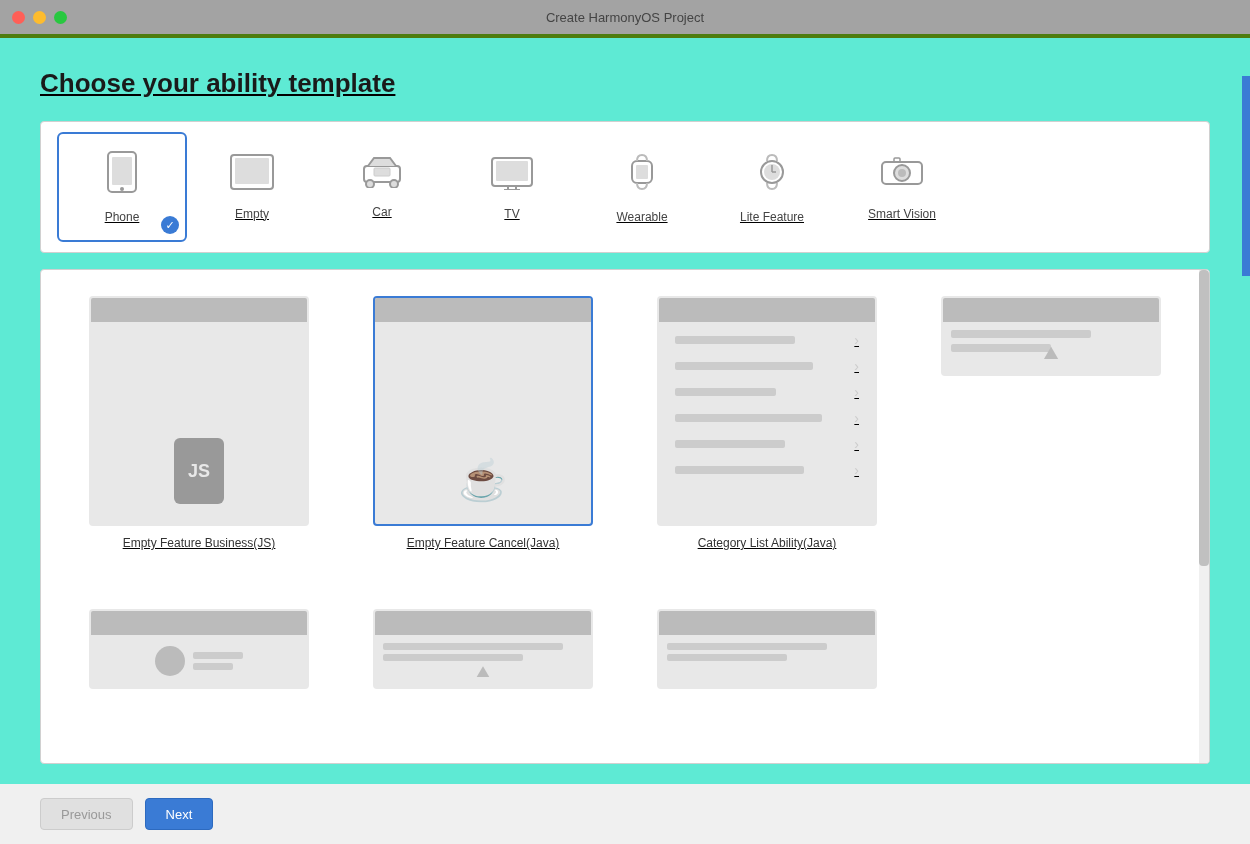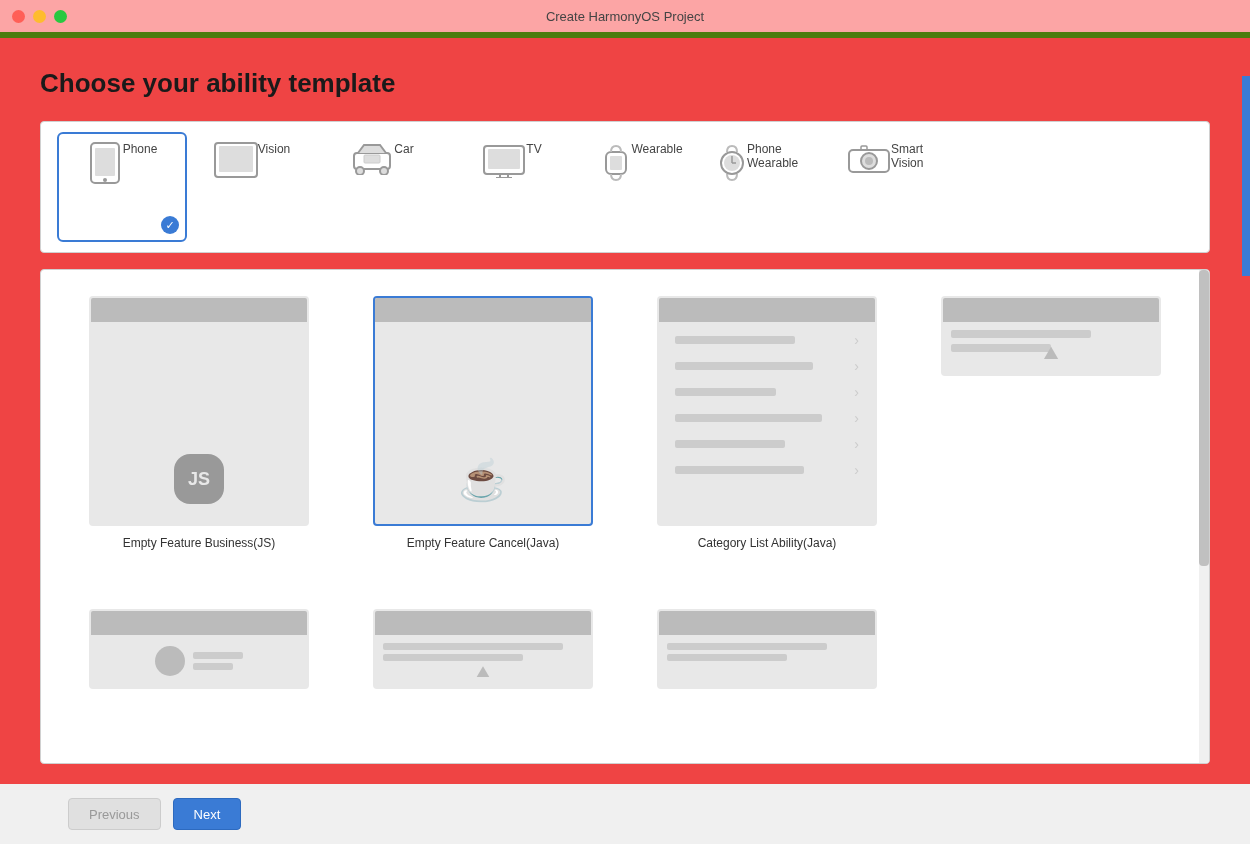--- a/index.html
+++ b/index.html
@@ -8,27 +8,27 @@
       background: #e8e8e8;
       width: 1250px;
       height: 844px;
       overflow: hidden;
       display: flex;
       flex-direction: column;
     }
 
     
     .title-bar {
-      background: #fca5a5;
+      background: #a3a3a3;
       height: 38px;
       display: flex;
       align-items: center;
       justify-content: center;
       position: relative;
-      border-bottom: 6px solid #4d7c0f;
+      border-bottom: 4px solid #4d7c0f;
       flex-shrink: 0;
     }
     .title-bar-buttons {
       position: absolute;
       left: 12px;
       display: flex;
       gap: 8px;
     }
     .title-btn {
       width: 13px;
@@ -41,25 +41,26 @@
     .btn-maximize { background: #28c840; }
     .title-text {
       font-size: 13px;
       color: #444;
       font-weight: 500;
     }
 
     
     .main-content {
       flex: 1;
-      background: #ef4444;
+      background: #5eead4;
       padding: 30px 40px 20px 40px;
       display: flex;
       flex-direction: column;
       position: relative;
+      text-decoration: underline;
     }
 
     
     .scrollbar {
       position: absolute;
       right: 0;
       top: 0;
       width: 8px;
       height: 200px;
       background: #3a7bd5;
@@ -91,22 +92,22 @@
     }
 
     .device-grid {
       display: flex;
       gap: 0;
       align-items: center;
     }
 
     .device-item {
       display: flex;
-      flex-direction: row;
-      align-items: flex-start;
+      flex-direction: column;
+      align-items: center;
       justify-content: center;
       width: 130px;
       height: 110px;
       border: 2px solid transparent;
       border-radius: 6px;
       cursor: pointer;
       position: relative;
       padding: 8px;
     }
     .device-item.selected {
@@ -213,23 +214,23 @@
       height: calc(100% - 24px);
     }
 
     
     .js-icon {
       position: absolute;
       bottom: 20px;
       left: 50%;
       transform: translateX(-50%);
       width: 50px;
-      height: 50px;
+      height: 66px;
       background: #999;
-      border-radius: 16px;
+      border-radius: 6px;
       display: flex;
       align-items: center;
       justify-content: center;
       color: #e8e8e8;
       font-size: 18px;
       font-weight: bold;
     }
 
     
     .java-icon {
@@ -315,21 +316,20 @@
       background: #3a7bd5;
       color: white;
       border: 1px solid #2d6abf;
     }
 
     .btn-disabled {
       background: #e0e0e0;
       color: #999;
       border: 1px solid #ccc;
       cursor: default;
-      margin-left: 28px;
     }
 
     .footer-right {
       display: flex;
       gap: 12px;
     }
   </style>
 </head>
 <body>
 
@@ -364,21 +364,21 @@
         <div class="check-badge">✓</div>
       </div>
 
       <div class="device-item">
         <div class="device-icon">
           <svg width="44" height="36" viewBox="0 0 44 36" fill="none">
             <rect x="1" y="1" width="42" height="34" rx="3" stroke="#999" stroke-width="2" fill="none"></rect>
             <rect x="5" y="4" width="34" height="26" rx="1" fill="#ddd"></rect>
           </svg>
         </div>
-        <div class="device-name">Vision</div>
+        <div class="device-name">Empty</div>
       </div>
 
       <div class="device-item">
         <div class="device-icon">
           <svg width="44" height="32" viewBox="0 0 44 32" fill="none">
             <rect x="4" y="10" width="36" height="16" rx="3" stroke="#999" stroke-width="2" fill="none"></rect>
             <path d="M8 10 L14 2 L30 2 L36 10" stroke="#999" stroke-width="2" fill="#ddd"></path>
             <circle cx="10" cy="28" r="4" stroke="#999" stroke-width="2" fill="#ddd"></circle>
             <circle cx="34" cy="28" r="4" stroke="#999" stroke-width="2" fill="#ddd"></circle>
             <rect x="14" y="12" width="16" height="8" rx="1" fill="#ddd" stroke="#ccc" stroke-width="1"></rect>
@@ -416,21 +416,21 @@
         <div class="device-icon">
           <svg width="30" height="42" viewBox="0 0 30 42" fill="none">
             <circle cx="15" cy="21" r="11" stroke="#999" stroke-width="2" fill="none"></circle>
             <circle cx="15" cy="21" r="8" fill="#ddd"></circle>
             <path d="M10 10 Q10 4 15 4 Q20 4 20 10" stroke="#bbb" stroke-width="2" fill="none"></path>
             <path d="M10 32 Q10 38 15 38 Q20 38 20 32" stroke="#bbb" stroke-width="2" fill="none"></path>
             <line x1="15" y1="14" x2="15" y2="21" stroke="#999" stroke-width="1.5"></line>
             <line x1="15" y1="21" x2="19" y2="21" stroke="#999" stroke-width="1.5"></line>
           </svg>
         </div>
-        <div class="device-name">Phone Wearable</div>
+        <div class="device-name">Lite Feature</div>
       </div>
 
       <div class="device-item">
         <div class="device-icon">
           <svg width="44" height="36" viewBox="0 0 44 36" fill="none">
             <rect x="2" y="8" width="40" height="22" rx="4" stroke="#999" stroke-width="2" fill="none"></rect>
             <circle cx="22" cy="19" r="8" stroke="#999" stroke-width="2" fill="#ddd"></circle>
             <circle cx="22" cy="19" r="4" fill="#bbb"></circle>
             <rect x="14" y="4" width="6" height="4" rx="1" stroke="#999" stroke-width="1.5" fill="none"></rect>
           </svg>

